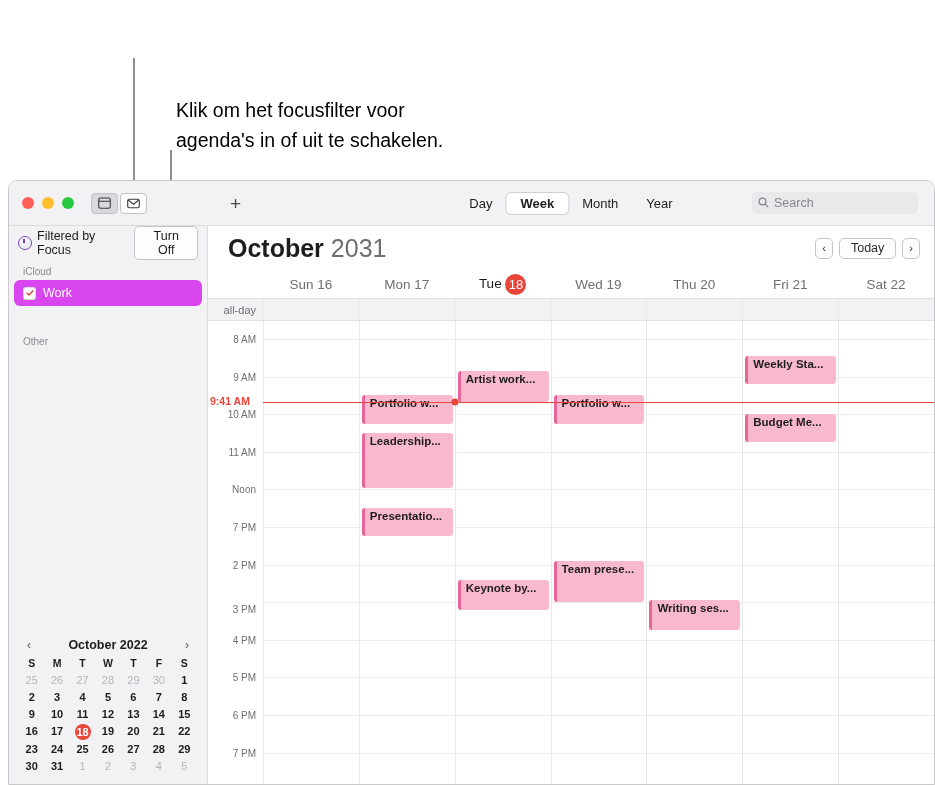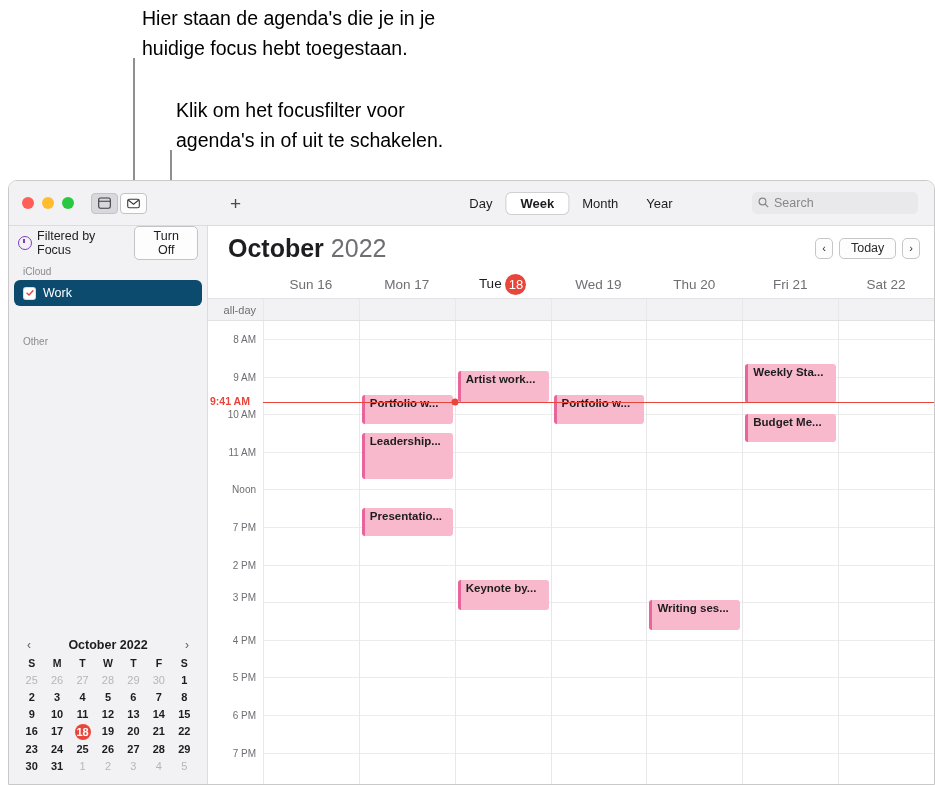--- a/index.html
+++ b/index.html
@@ -158,21 +158,21 @@
   }
   .cal-item {
     display: flex; align-items: center; gap: 7px;
     margin: 0 5px;
     height: 26px;
     padding: 0 9px;
     border-radius: 6px;
     font-size: 12.5px;
     color: #1d1d1f;
   }
-  .cal-item.selected { background: #0c4a6e; color: #ffffff; }
+  .cal-item.selected { background: #d946ef; color: #ffffff; }
   .checkbox {
     width: 13px; height: 13px; border-radius: 3px;
     background: #e8463a;
     border: 1px solid rgba(0,0,0,.14);
     display: flex; align-items: center; justify-content: center;
     flex: 0 0 auto;
   }
   .cal-item.selected .checkbox { background: #ffffff; }
   .checkmark { width: 8px; height: 8px; }
 
@@ -305,22 +305,20 @@
     position: absolute; width: 7px; height: 7px; border-radius: 50%;
     background: #e8463a; z-index: 7;
     transform: translate(-3.5px, -3.5px);
   }
 </style>
 </head>
 <body>
 
 <div id="root">
 
-  <div class="callout" id="callout-1">Hier staan de agenda's die je in je
-huidige focus hebt toegestaan.</div>
   <div class="callout" id="callout-2">Klik om het focusfilter voor
 agenda's in of uit te schakelen.</div>
   <div class="leader" id="leader-1"></div>
   <div class="leader" id="leader-2"></div>
 
   <div id="window">
 
     <div id="titlebar">
       <div id="sidebar-head" style="display:flex;align-items:center;">
         <div id="traffic">
@@ -443,21 +441,21 @@
               <div class="d out">3</div>
               <div class="d out">4</div>
               <div class="d out">5</div>
             </div>
         </div>
       </div>
 
       <div id="main">
         <div id="month-bar">
           <div id="month-title">
-            <b>October</b><span class="year" style="margin-left:7px;">2022</span>
+            <b>October</b><span class="year" style="margin-left:7px;">2031</span>
           </div>
           <div id="nav">
             <div class="nav-btn">‹</div>
             <div class="nav-btn today">Today</div>
             <div class="nav-btn">›</div>
           </div>
         </div>
 
         <div id="day-head">
             <div></div>
@@ -483,21 +481,21 @@
         <div id="grid-wrap">
           <div id="grid">
               <div id="gutter">
                 <div class="hour-label" style="top: 18px;">8 AM</div>
                 <div class="hour-label" style="top: 55.6px;">9 AM</div>
                 <div class="hour-label" style="top: 93.2px;">10 AM</div>
                 <div class="hour-label" style="top: 130.8px;">11 AM</div>
                 <div class="hour-label" style="top: 168.4px;">Noon</div>
                 <div class="hour-label" style="top: 206px;">7 PM</div>
                 <div class="hour-label" style="top: 243.6px;">2 PM</div>
-                <div class="hour-label" style="top: 276px; text-align: right;">3 PM</div>
+                <div class="hour-label" style="top: 288px; text-align: right;">3 PM</div>
                 <div class="hour-label" style="top: 318.8px;">4 PM</div>
                 <div class="hour-label" style="top: 356.4px;">5 PM</div>
                 <div class="hour-label" style="top: 394px;">6 PM</div>
                 <div class="hour-label" style="top: 431.6px;">7 PM</div>
               </div>
               <div class="daycol">
                 <div class="hline" style="top: 18px;"></div>
                 <div class="hline" style="top: 55.6px;"></div>
                 <div class="hline" style="top: 93.2px;"></div>
                 <div class="hline" style="top: 130.8px;"></div>
@@ -517,21 +515,21 @@
                 <div class="hline" style="top: 130.8px;"></div>
                 <div class="hline" style="top: 168.4px;"></div>
                 <div class="hline" style="top: 206px;"></div>
                 <div class="hline" style="top: 243.6px;"></div>
                 <div class="hline" style="top: 281.2px;"></div>
                 <div class="hline" style="top: 318.8px;"></div>
                 <div class="hline" style="top: 356.4px;"></div>
                 <div class="hline" style="top: 394px;"></div>
                 <div class="hline" style="top: 431.6px;"></div>
                 <div class="event" style="top: 74.4px; height: 28.2px;">Portfolio w...</div>
-                <div class="event" style="top: 112px; height: 46px;">Leadership...</div>
+                <div class="event" style="top: 112px; height: 55px;">Leadership...</div>
                 <div class="event" style="top: 187.2px; height: 28.2px;">Presentatio...</div>
               </div>
               <div class="daycol">
                 <div class="hline" style="top: 18px;"></div>
                 <div class="hline" style="top: 55.6px;"></div>
                 <div class="hline" style="top: 93.2px;"></div>
                 <div class="hline" style="top: 130.8px;"></div>
                 <div class="hline" style="top: 168.4px;"></div>
                 <div class="hline" style="top: 206px;"></div>
                 <div class="hline" style="top: 243.6px;"></div>
@@ -550,20 +548,21 @@
                 <div class="hline" style="top: 130.8px;"></div>
                 <div class="hline" style="top: 168.4px;"></div>
                 <div class="hline" style="top: 206px;"></div>
                 <div class="hline" style="top: 243.6px;"></div>
                 <div class="hline" style="top: 281.2px;"></div>
                 <div class="hline" style="top: 318.8px;"></div>
                 <div class="hline" style="top: 356.4px;"></div>
                 <div class="hline" style="top: 394px;"></div>
                 <div class="hline" style="top: 431.6px;"></div>
                 <div class="event" style="top: 74.4px; height: 28.2px;">Portfolio w...</div>
+                <div class="event" style="top: 239.84px; height: 41.36px;">Team prese...</div>
               </div>
               <div class="daycol">
                 <div class="hline" style="top: 18px;"></div>
                 <div class="hline" style="top: 55.6px;"></div>
                 <div class="hline" style="top: 93.2px;"></div>
                 <div class="hline" style="top: 130.8px;"></div>
                 <div class="hline" style="top: 168.4px;"></div>
                 <div class="hline" style="top: 206px;"></div>
                 <div class="hline" style="top: 243.6px;"></div>
                 <div class="hline" style="top: 281.2px;"></div>
@@ -579,21 +578,21 @@
                 <div class="hline" style="top: 93.2px;"></div>
                 <div class="hline" style="top: 130.8px;"></div>
                 <div class="hline" style="top: 168.4px;"></div>
                 <div class="hline" style="top: 206px;"></div>
                 <div class="hline" style="top: 243.6px;"></div>
                 <div class="hline" style="top: 281.2px;"></div>
                 <div class="hline" style="top: 318.8px;"></div>
                 <div class="hline" style="top: 356.4px;"></div>
                 <div class="hline" style="top: 394px;"></div>
                 <div class="hline" style="top: 431.6px;"></div>
-                <div class="event" style="top: 34.92px; height: 39px; margin-top: 8px;">Weekly Sta...</div>
+                <div class="event" style="top: 34.92px; height: 28px;">Weekly Sta...</div>
                 <div class="event" style="top: 93.2px; height: 28.2px;">Budget Me...</div>
               </div>
               <div class="daycol">
                 <div class="hline" style="top: 18px;"></div>
                 <div class="hline" style="top: 55.6px;"></div>
                 <div class="hline" style="top: 93.2px;"></div>
                 <div class="hline" style="top: 130.8px;"></div>
                 <div class="hline" style="top: 168.4px;"></div>
                 <div class="hline" style="top: 206px;"></div>
                 <div class="hline" style="top: 243.6px;"></div>

